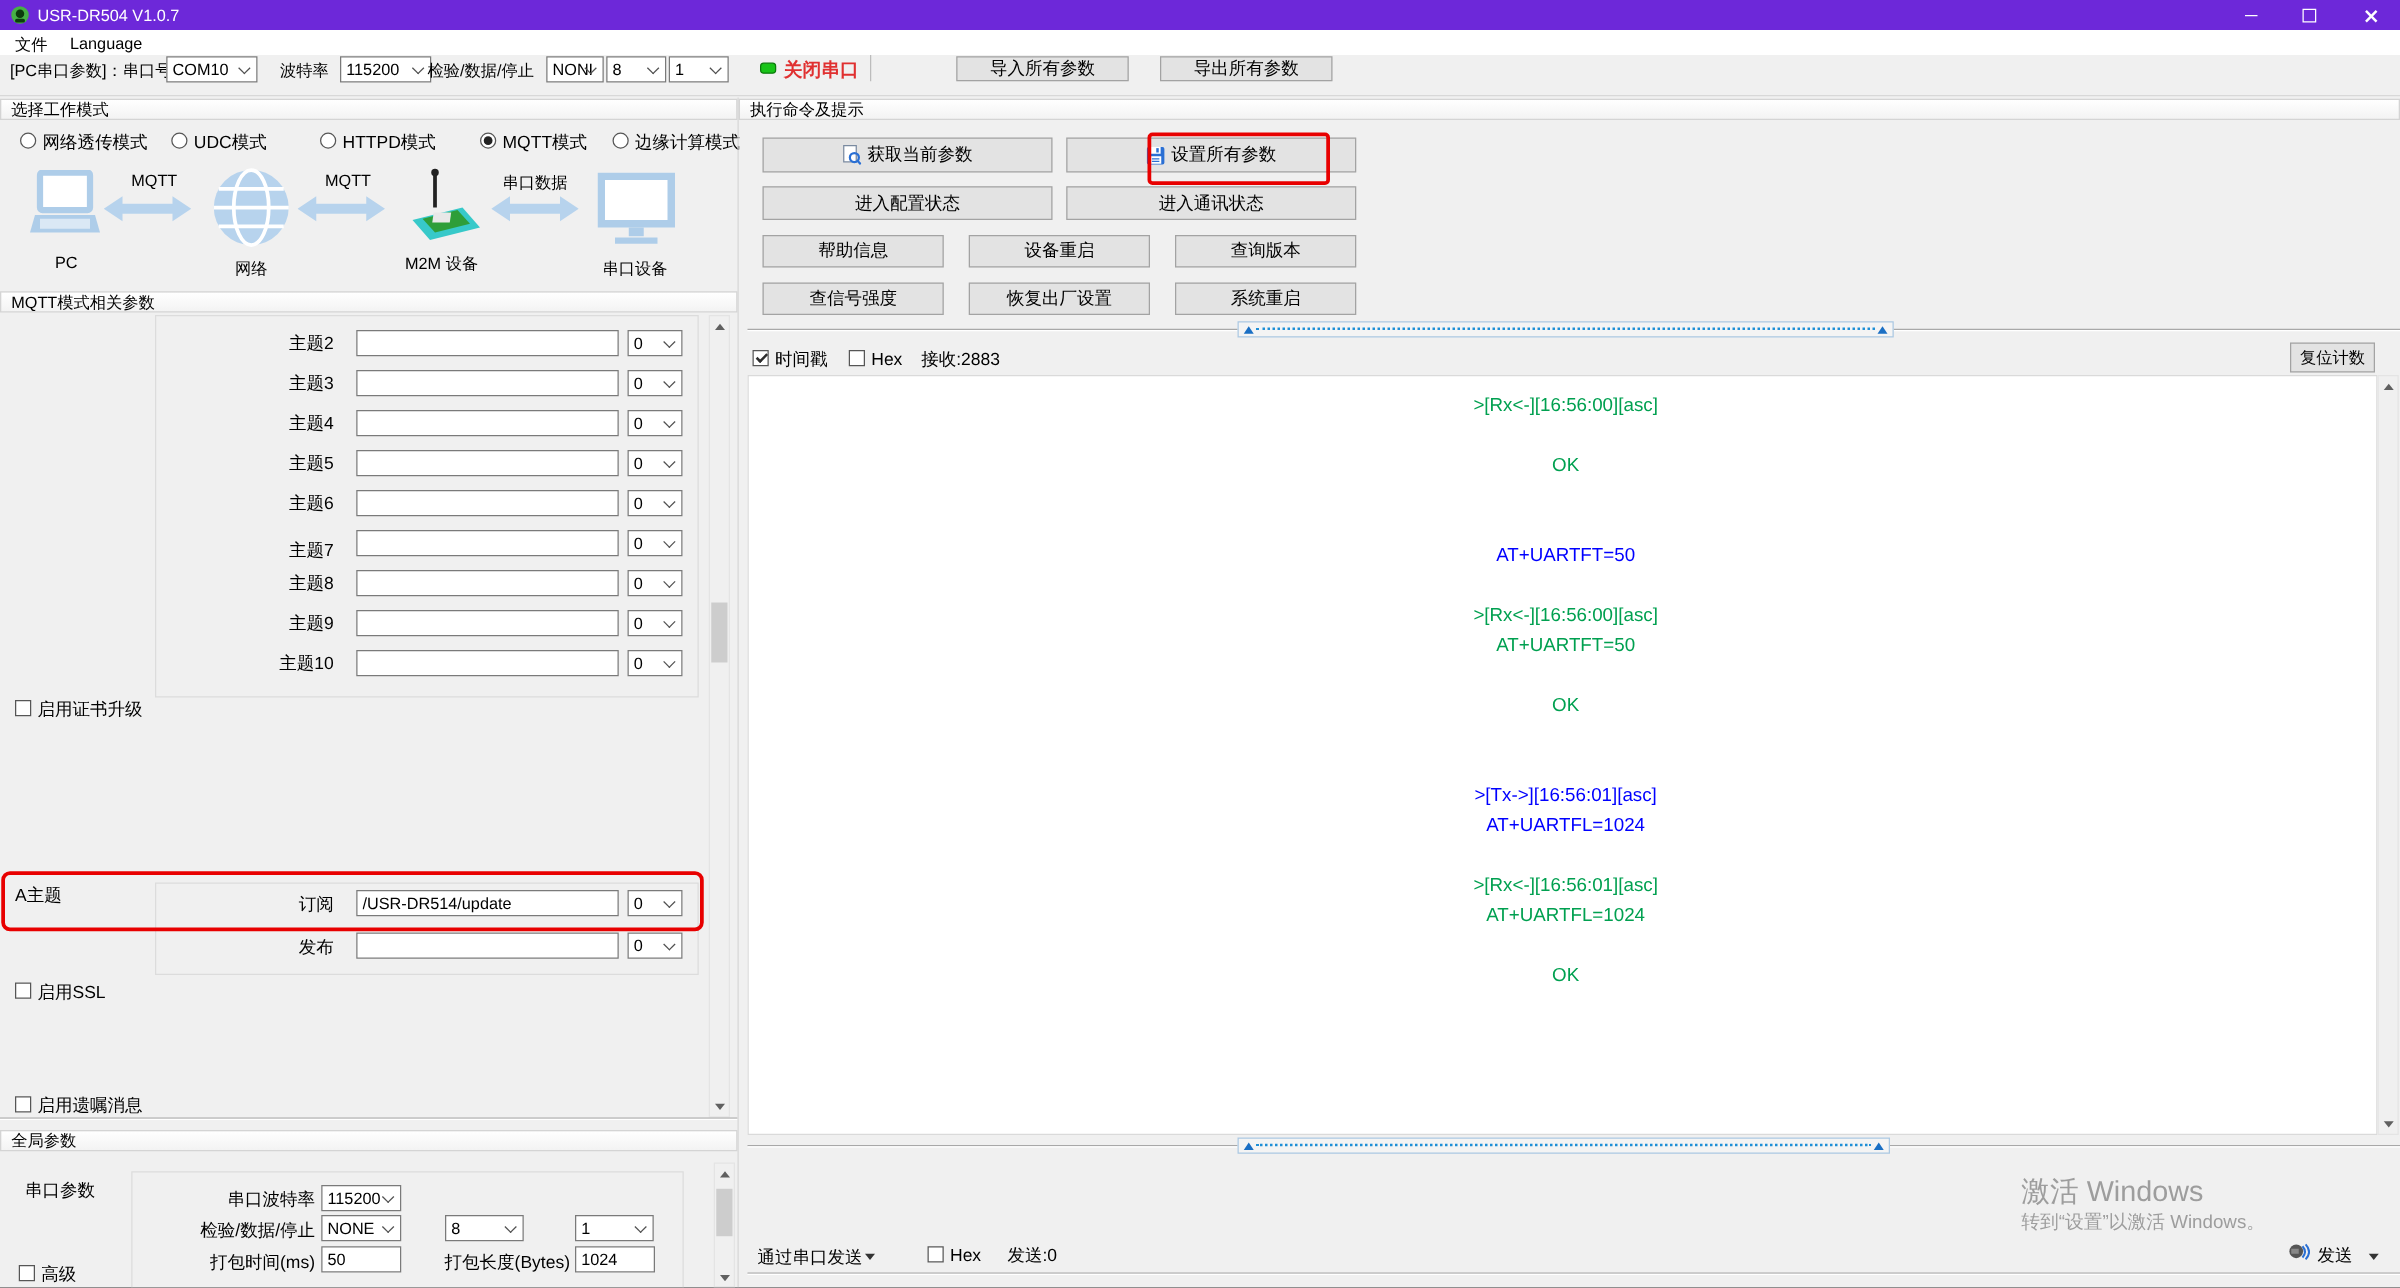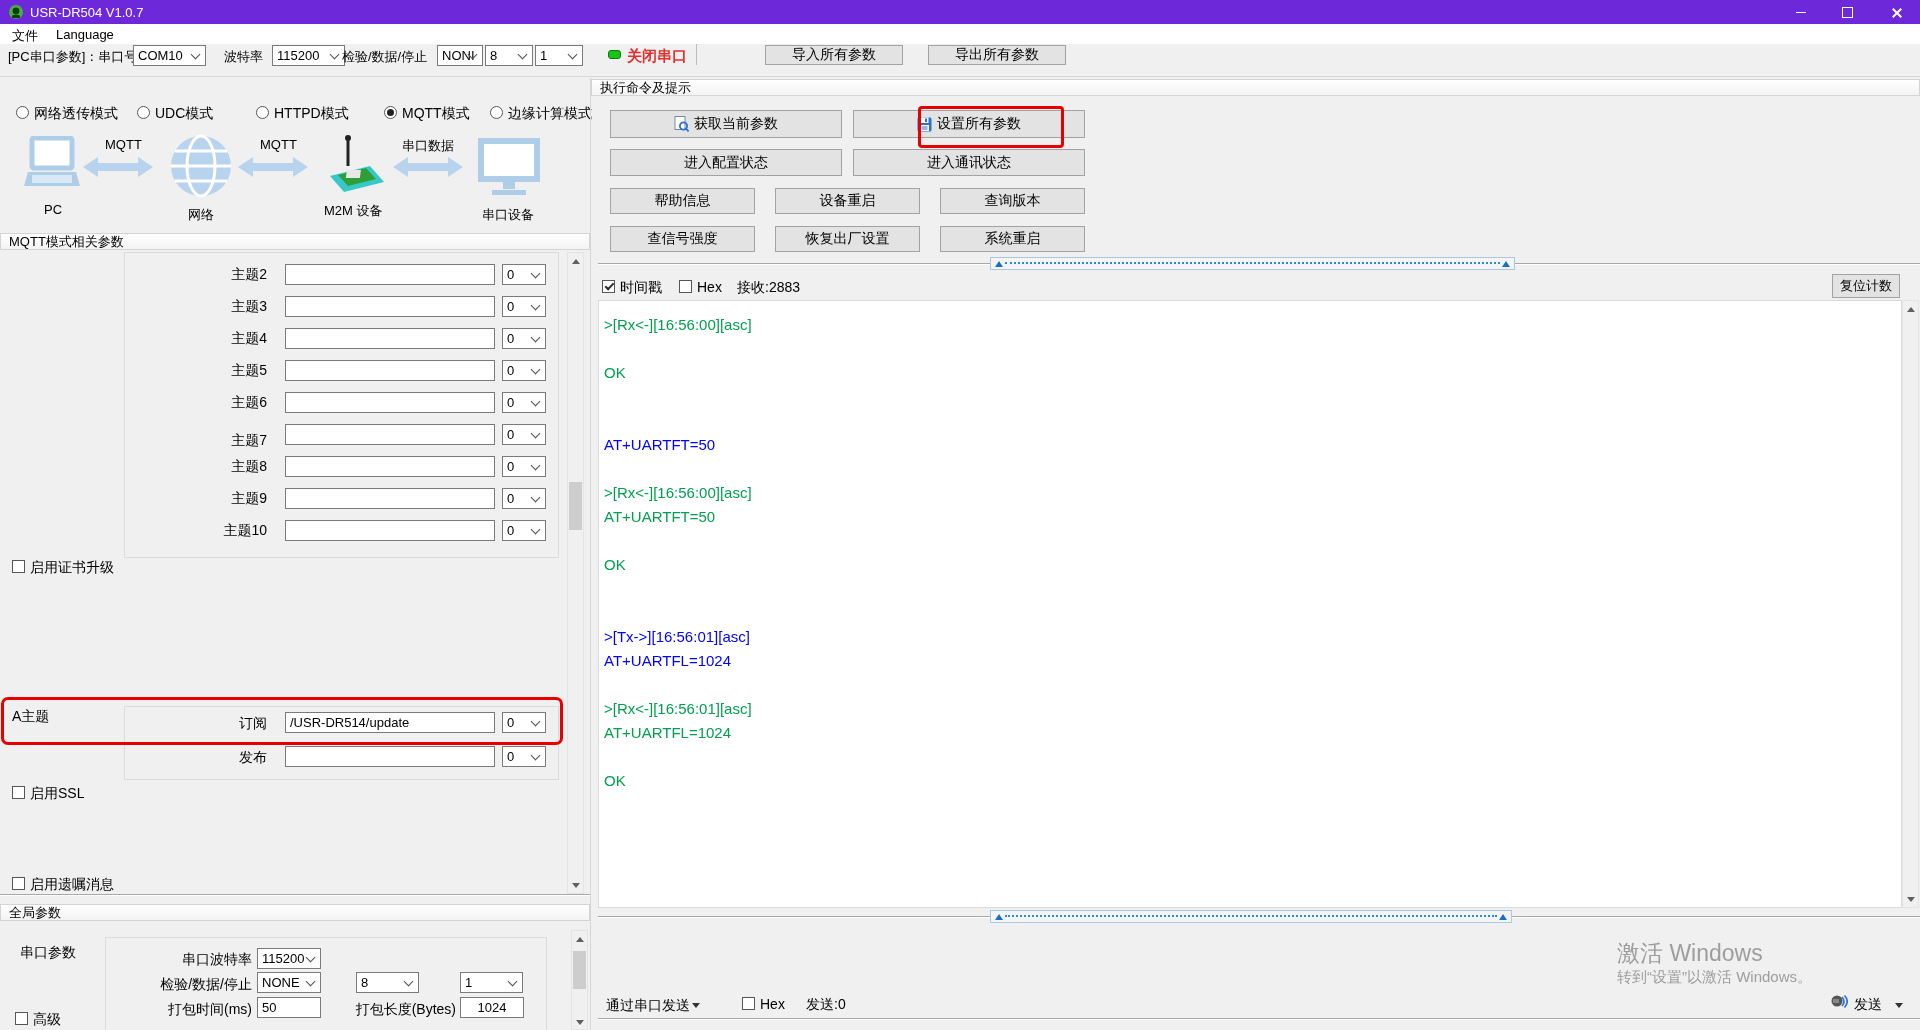--- a/index.html
+++ b/index.html
@@ -58,21 +58,21 @@
   .trackbar{position:absolute;height:13px;background:#f4f4f4;border:1px solid #abc8e2;box-sizing:border-box;}
   .trackbar::before{content:'';position:absolute;left:14px;right:14px;top:4px;border-top:2px dotted #1f8fd6;}
   .tb-tri{position:absolute;top:3px;width:0;height:0;border-left:4px solid transparent;border-right:4px solid transparent;border-bottom:6px solid #1a6fc4;}
 
   
   .cbtn{font-size:14px;}
   .cbtn svg{margin-right:5px;}
 
   
   #log-area{position:absolute;left:598px;top:300px;width:1304px;height:608px;background:#fff;border:1px solid #dadada;box-sizing:border-box;overflow:hidden;}
-  .log-line{height:24px;line-height:24px;padding-left:5px;font-size:15px;white-space:pre;}
+  .log-line{height:24px;line-height:24px;padding-left:5px;font-size:15px;white-space:pre;text-align:center;}
 
   .wm1{position:absolute;left:1617px;top:938px;font-size:23px;color:#9d9d9d;}
   .wm2{position:absolute;left:1617px;top:968px;font-size:15px;color:#9d9d9d;}
 
   .down-tri{position:absolute;width:0;height:0;border-left:4px solid transparent;border-right:4px solid transparent;border-top:5px solid #333;}
   .led{position:absolute;width:13px;height:9px;border-radius:3px;background:#18c418;border:1px solid #0a7a0a;box-sizing:border-box;}
   .close-port-lbl{position:absolute;font-size:15px;font-weight:bold;color:#e03030;}
   .diagram-lbl{position:absolute;font-size:13px;white-space:nowrap;}
 </style>
 </head>
@@ -124,20 +124,21 @@
   <div class="combo" style="left:535px;top:45px;width:48px">
     <span>1</span><span class="chev"></span>
   </div>
   <div class="led" style="left:608px;top:50px"></div>
   <div class="close-port-lbl" style="left:627px;top:47px">关闭串口</div>
   <div class="vsep" style="left:696px;top:44px;height:21px;border-left:1px solid #bcbcbc"></div>
   <div class="btn" style="left:765px;top:45px;width:138px;height:20px">导入所有参数</div>
   <div class="btn" style="left:928px;top:45px;width:138px;height:20px">导出所有参数</div>
   <div class="toolbar-bottom"></div>
 
+  <div class="hdr" style="left:0;top:79px;width:590px">选择工作模式</div>
 
   <div class="radio" style="left:16px;top:106px"></div>
   <div class="lbl" style="left:34px;top:105px">网络透传模式</div>
   <div class="radio" style="left:137px;top:106px"></div>
   <div class="lbl" style="left:155px;top:105px">UDC模式</div>
   <div class="radio" style="left:256px;top:106px"></div>
   <div class="lbl" style="left:274px;top:105px">HTTPD模式</div>
   <div class="radio sel" style="left:384px;top:106px"></div>
   <div class="lbl" style="left:402px;top:105px">MQTT模式</div>
   <div class="radio" style="left:490px;top:106px"></div>
@@ -264,21 +265,21 @@
   <div class="combo" style="left:257px;top:948px;width:64px"><span>115200</span><span class="chev"></span></div>
 
   <div class="lbl" style="left:128px;top:976px;width:124px;text-align:right">检验/数据/停止</div>
   <div class="combo" style="left:257px;top:972px;width:64px"><span>NONE</span><span class="chev"></span></div>
   <div class="combo" style="left:356px;top:972px;width:63px"><span>8</span><span class="chev"></span></div>
   <div class="combo" style="left:460px;top:972px;width:63px"><span>1</span><span class="chev"></span></div>
 
   <div class="lbl" style="left:128px;top:1001px;width:124px;text-align:right">打包时间(ms)</div>
   <input class="tin" style="left: 257px; top: 997px; width: 64px;" value="50">
   <div class="lbl" style="left:330px;top:1001px;width:126px;text-align:right">打包长度(Bytes)</div>
-  <input class="tin" style="left: 460px; top: 997px; width: 64px; text-align: center;" value="1024">
+  <input class="tin" style="left: 460px; top: 997px; width: 64px;" value="1024">
 
   <div class="chk" style="left:15px;top:1012px"></div>
   <div class="lbl" style="left:33px;top:1011px">高级</div>
 
   <div class="sbar" style="left:571px;top:930px;height:100px">
     <div class="sb-btn" style="top:0">
         <div class="tri-up"></div>
       </div>
     <div class="sb-thumb" style="top:20px;height:38px"></div>
     <div class="sb-btn" style="top:83px">

